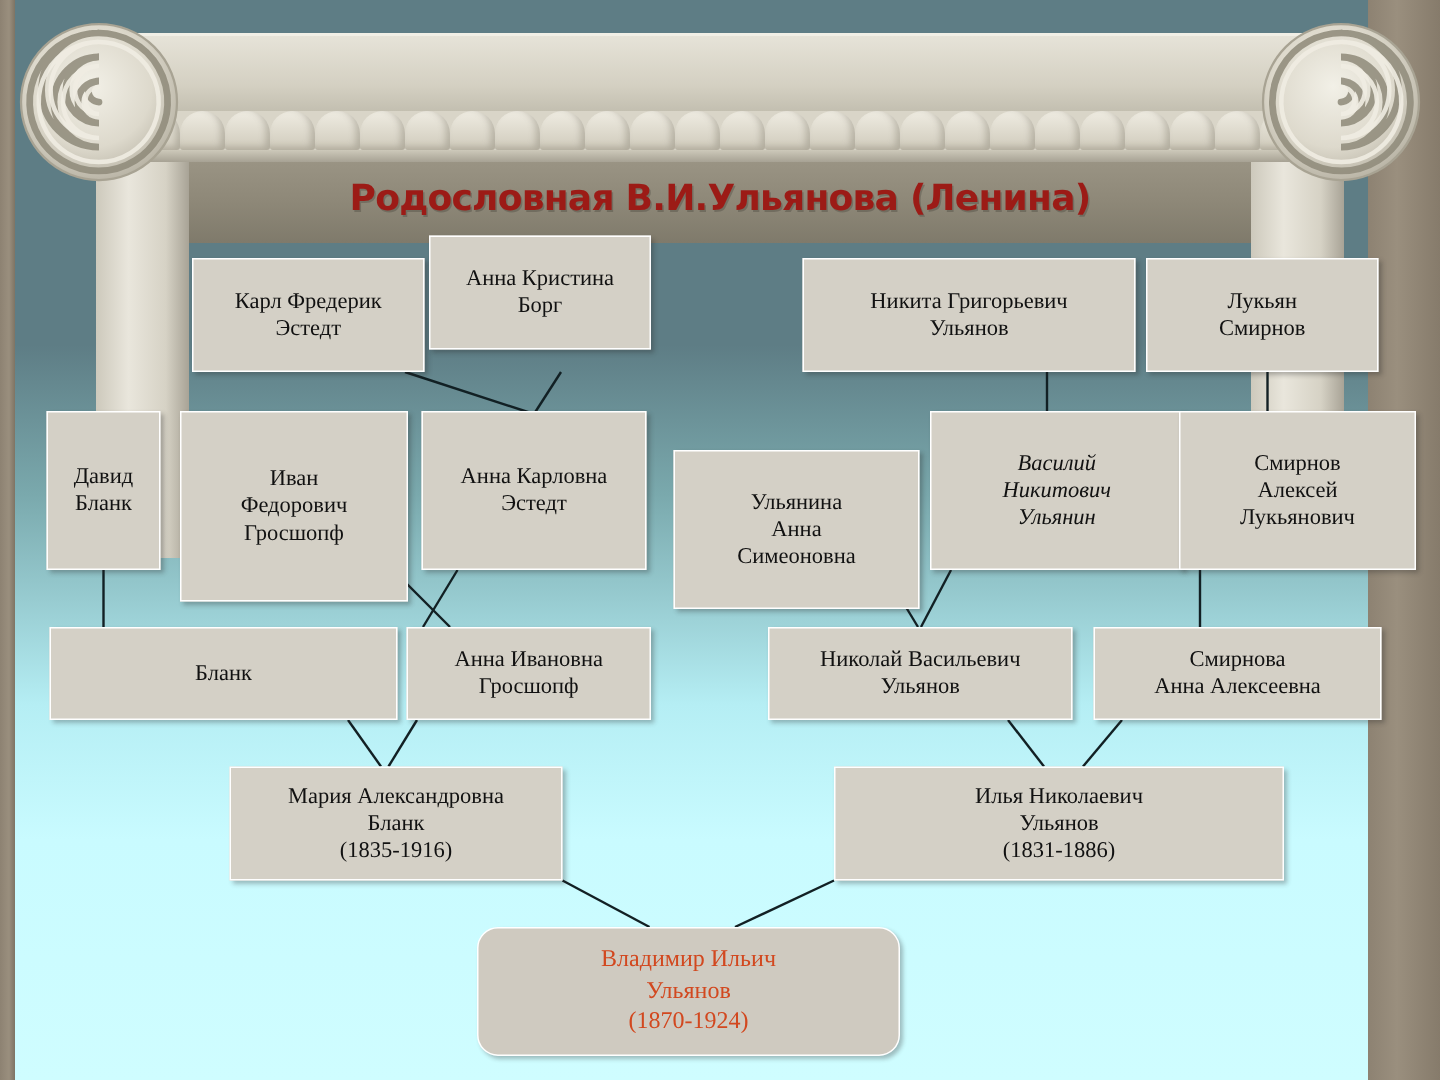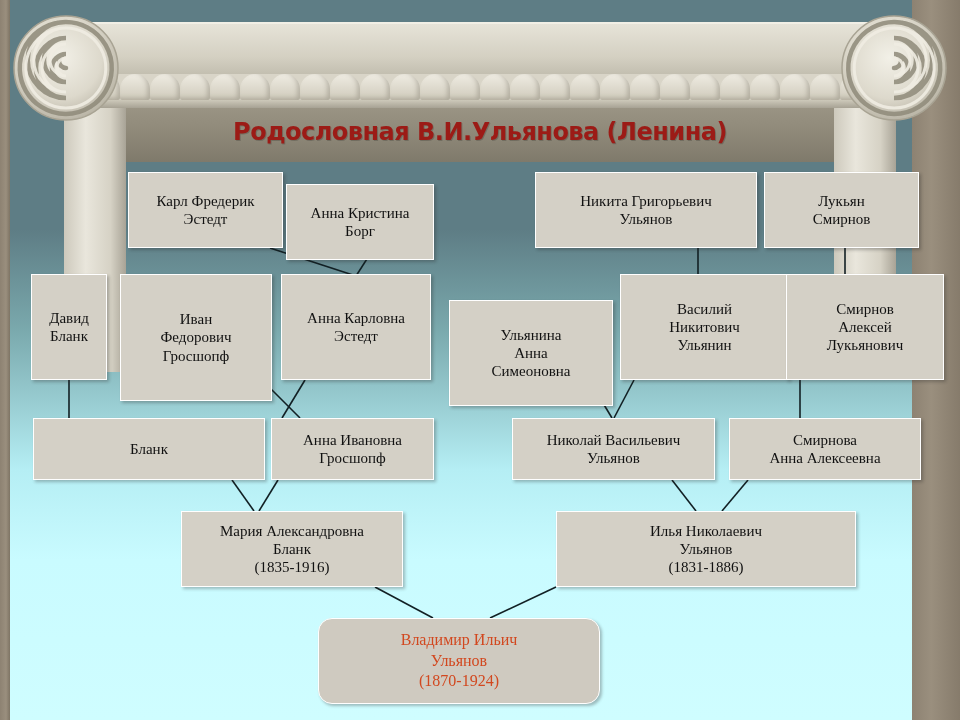--- a/index.html
+++ b/index.html
@@ -185,21 +185,21 @@
       <line x1="556" y1="587" x2="490" y2="618" stroke="#122024" stroke-width="1.6"></line>
     </svg>
 
   <div id="nodes">
       <div class="node" style="left: 128px; top: 172px; width: 155px; height: 76px;">
         <div>
           <span>Карл Фредерик</span>
           <span>Эстедт</span>
         </div>
       </div>
-      <div class="node" style="left: 286px; top: 184px; width: 148px; height: 76px;">
+      <div class="node" style="left: 286px; top: 157px; width: 148px; height: 76px;">
         <div>
           <span>Анна Кристина</span>
           <span>Борг</span>
         </div>
       </div>
       <div class="node" style="left: 535px; top: 172px; width: 222px; height: 76px;">
         <div>
           <span>Никита Григорьевич</span>
           <span>Ульянов</span>
         </div>
@@ -229,21 +229,21 @@
           <span>Эстедт</span>
         </div>
       </div>
       <div class="node" style="left: 449px; top: 274px; width: 164px; height: 106px; margin-top: 26px;">
         <div>
           <span>Ульянина</span>
           <span>Анна</span>
           <span>Симеоновна</span>
         </div>
       </div>
-      <div class="node" style="left: 620px; top: 274px; width: 169px; height: 106px;">
+      <div class="node" style="left: 620px; top: 274px; width: 169px; height: 106px; font-style: italic;">
         <div>
           <span>Василий</span>
           <span>Никитович</span>
           <span>Ульянин</span>
         </div>
       </div>
       <div class="node" style="left: 786px; top: 274px; width: 158px; height: 106px;">
         <div>
           <span>Смирнов</span>
           <span>Алексей</span>
@@ -266,21 +266,21 @@
           <span>Николай Васильевич</span>
           <span>Ульянов</span>
         </div>
       </div>
       <div class="node" style="left: 729px; top: 418px; width: 192px; height: 62px;">
         <div>
           <span>Смирнова</span>
           <span>Анна Алексеевна</span>
         </div>
       </div>
-      <div class="node" style="left: 153px; top: 511px; width: 222px; height: 76px; margin-left: 28px;">
+      <div class="node" style="left: 153px; top: 511px; width: 222px; height: 76px;">
         <div>
           <span>Мария Александровна</span>
           <span>Бланк</span>
           <span>(1835-1916)</span>
         </div>
       </div>
       <div class="node" style="left: 556px; top: 511px; width: 300px; height: 76px;">
         <div>
           <span>Илья Николаевич</span>
           <span>Ульянов</span>

